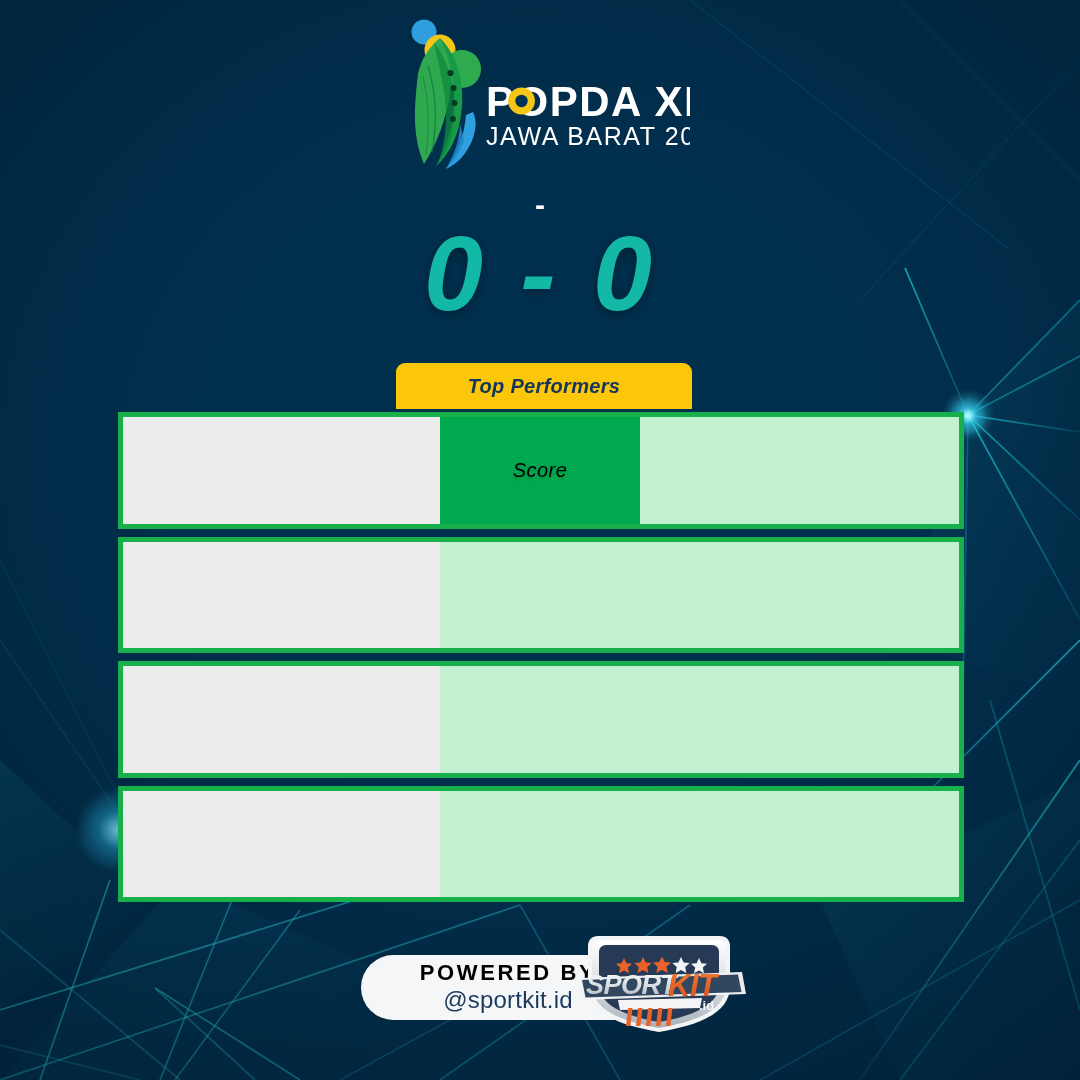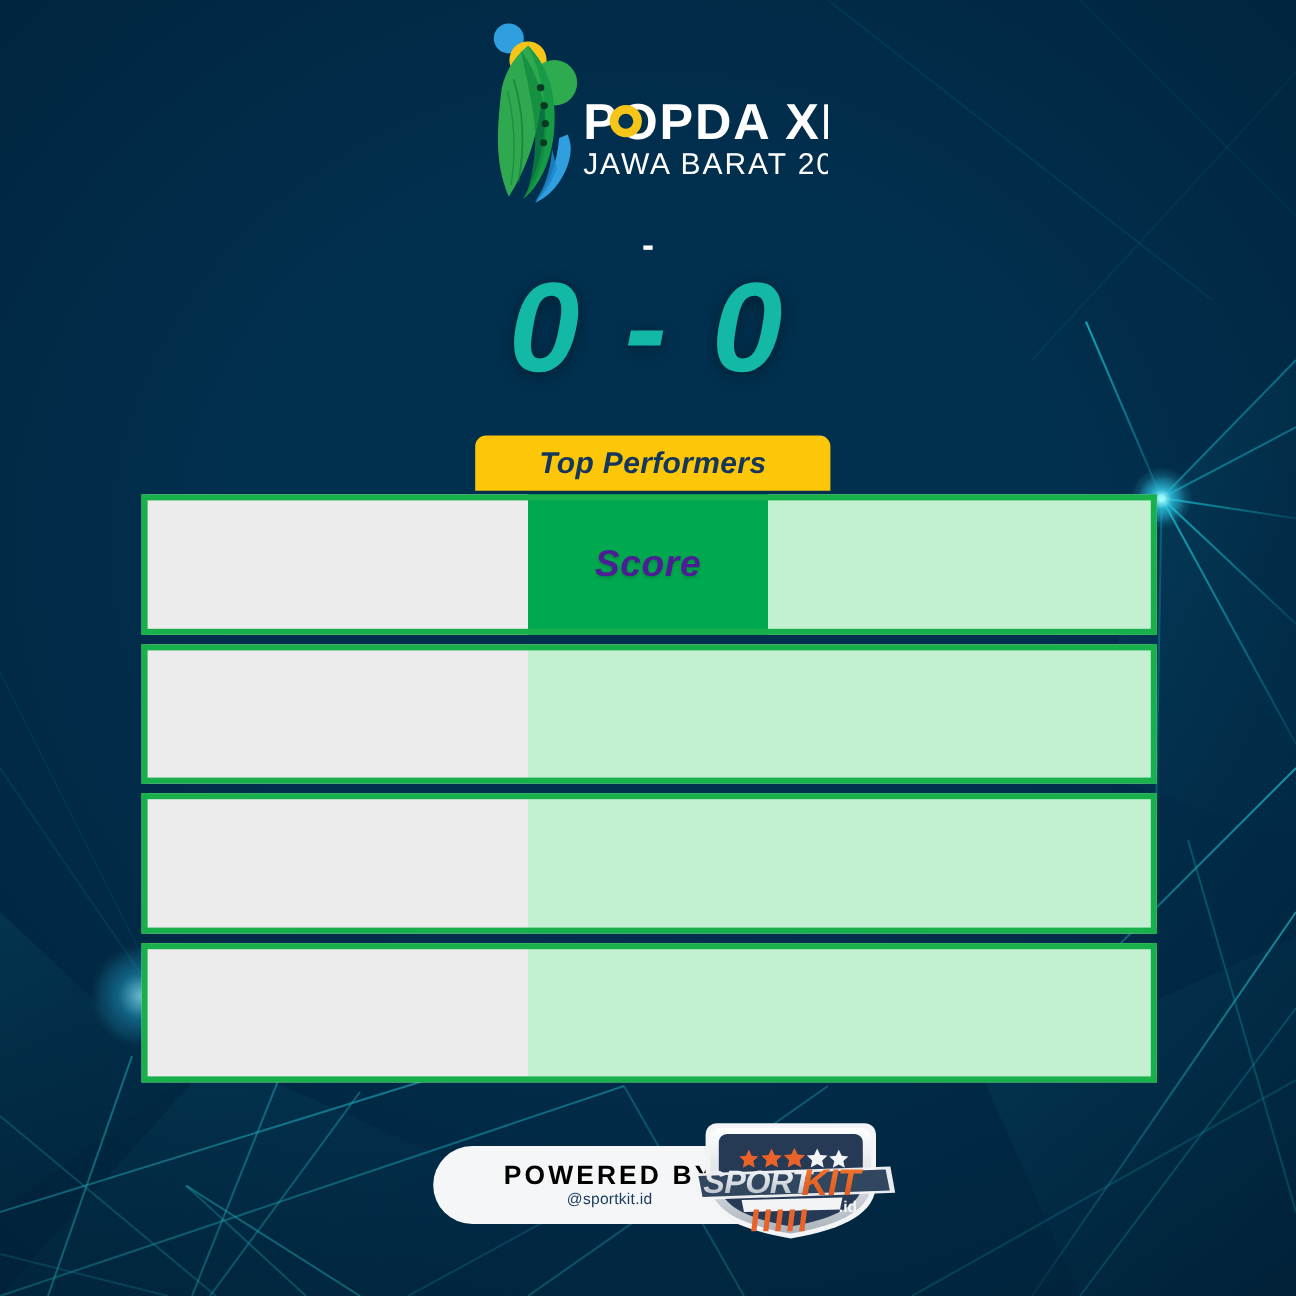--- a/index.html
+++ b/index.html
@@ -60,21 +60,21 @@
     position:absolute;
     left:396px; top:363px;
     width:296px; height:46px;
     background:#fcc709;
     border-radius:9px 9px 0 0;
     display:flex; align-items:center; justify-content:center;
     z-index:5;
   }
   .tp-banner span {
     color:#14355c;
-    font-size:25px;
+    font-size:20px;
     font-weight:900;
     font-style:italic;
     letter-spacing:0.3px;
     font-family:"Liberation Sans", sans-serif;
   }
 
   
   .table {
     position:absolute;
     left:118px; top:412px;
@@ -95,23 +95,23 @@
     border-right:none;
   }
   .cell-mid {
     width:200px;
     background:#00a94f;
     border-top:5px solid #17b04a;
     border-bottom:5px solid #17b04a;
     display:flex; align-items:center; justify-content:center;
   }
   .cell-mid span {
-    color:#4c1d95;
-    font-size:31px;
-    font-weight:700;
+    color:#000000;
+    font-size:20px;
+    font-weight:400;
     font-style:italic;
     letter-spacing:0.5px;
     font-family:"Liberation Sans", sans-serif;
     text-shadow:0 2px 3px rgba(0,60,25,0.25);
   }
   .cell-right {
     flex:1;
     background:#c4f0d2;
     border:5px solid #17b04a;
     border-left:none;
@@ -145,21 +145,21 @@
   .footer .pwr {
     color:#000000;
     font-size:22px;
     font-weight:900;
     letter-spacing:2.6px;
     font-family:"Liberation Sans", sans-serif;
     line-height:1.12;
   }
   .footer .handle {
     color:#1b3a5c;
-    font-size:13px;
+    font-size:24px;
     font-weight:400;
     letter-spacing:0.2px;
     font-family:"Liberation Sans", sans-serif;
     line-height:1.15;
   }
   .sportkit {
     position:absolute;
     left:556px; top:928px;
     width:206px; height:108px;
     z-index:7;

